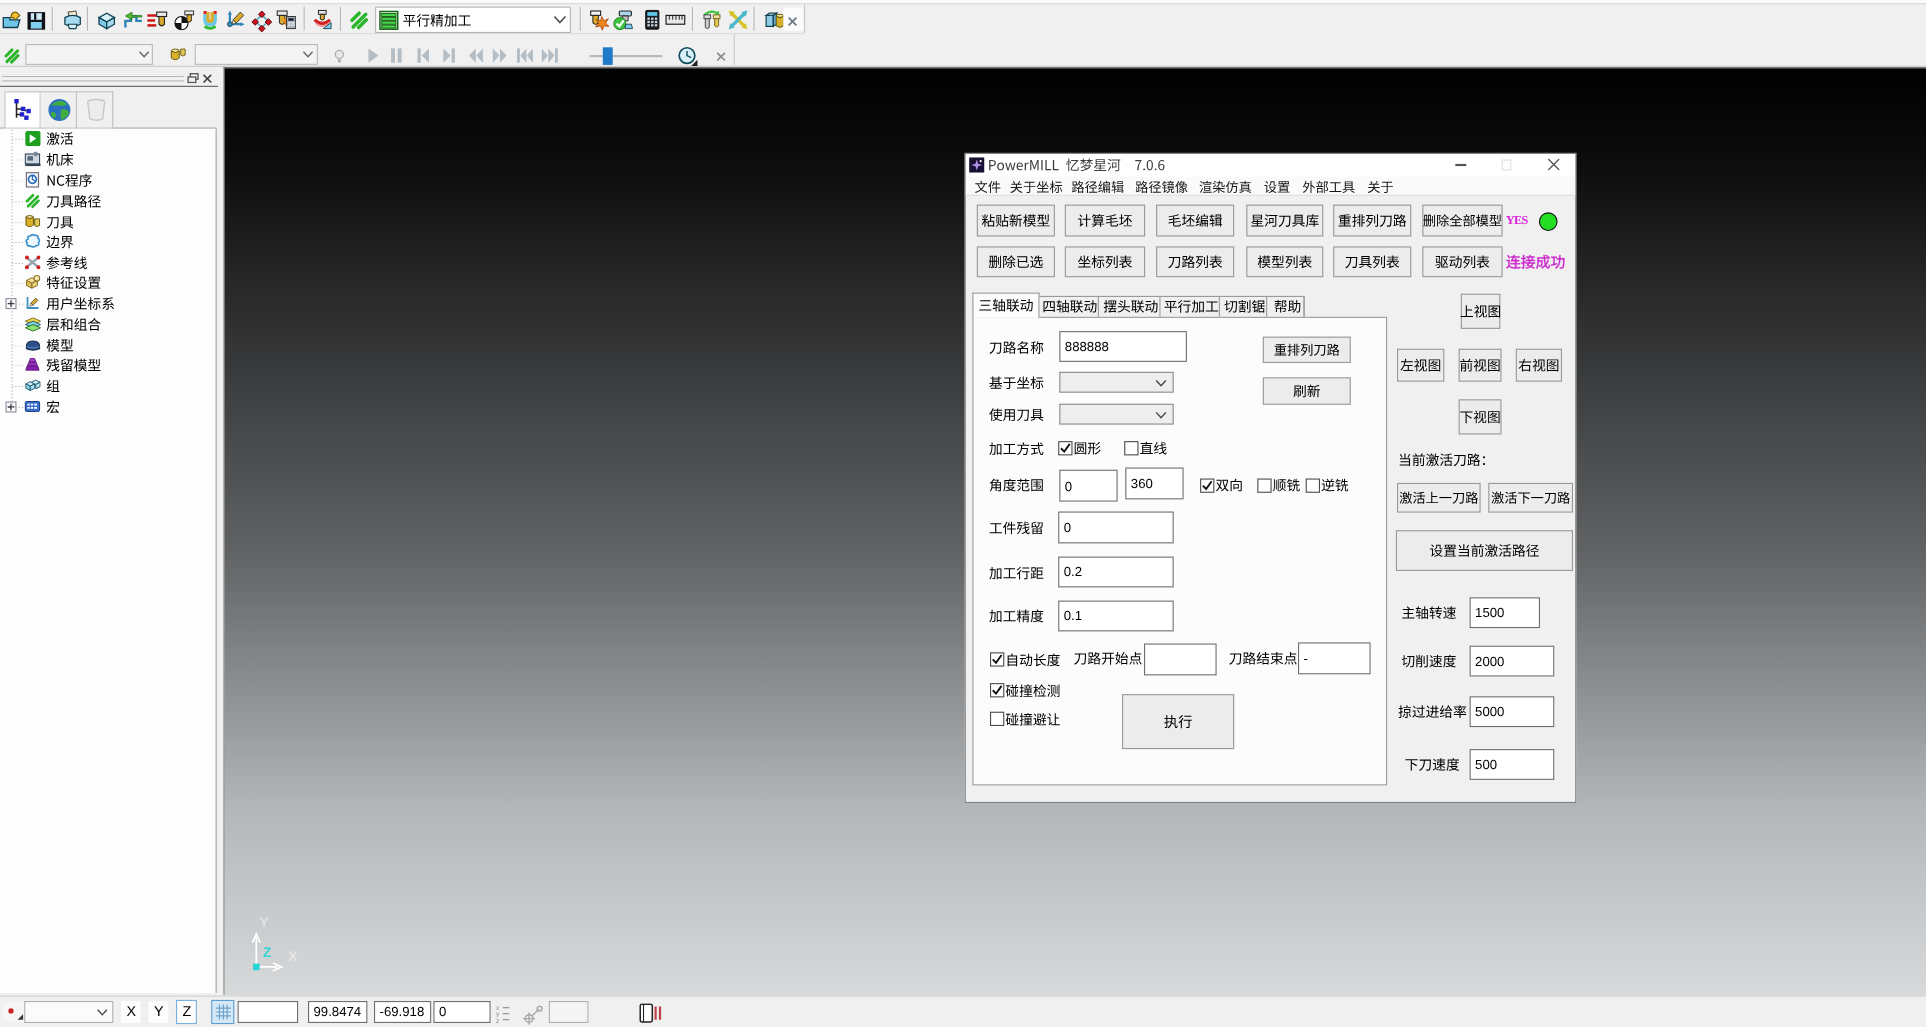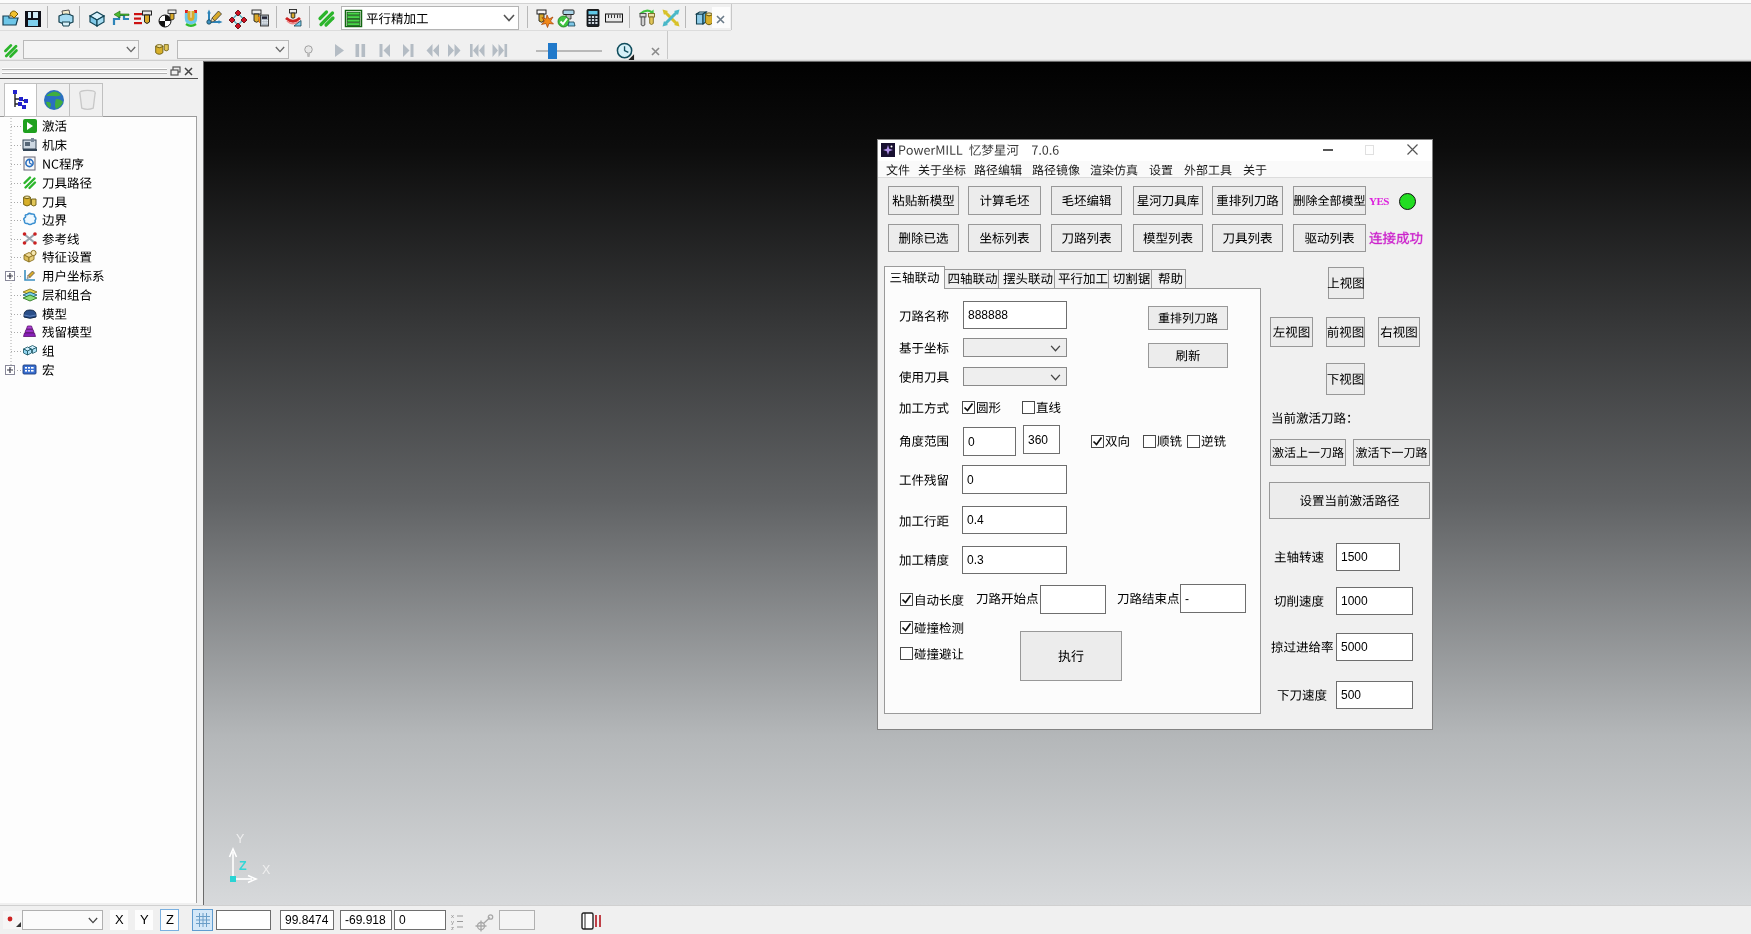--- a/index.html
+++ b/index.html
@@ -466,56 +466,56 @@
 <div class="a" style="left:1369px;top:192.15px;font-size:11px;color:#dd22dd;font-weight:bold;font-family:Liberation Serif,serif;letter-spacing:-0.5px;line-height:18.7px;z-index:51">YES</div>
 <div class="a" style="left:1399px;top:193px;width:17px;height:17px;border-radius:50%;background:#22dd22;border:1.5px solid #111;z-index:22"></div>
 <div class="a" style="left:884px;top:269px;width:302px;height:19px;background:#f0f0f0;border:1px solid #9a9a9a;border-bottom:none;z-index:21"></div>
 <div class="a" style="left:946px;top:269px;width:53px;height:19px;border-right:1px solid #9a9a9a;z-index:22"></div>
 <div class="a" style="left:1001px;top:269px;width:54px;height:19px;border-right:1px solid #9a9a9a;z-index:22"></div>
 <div class="a" style="left:1057px;top:269px;width:52px;height:19px;border-right:1px solid #9a9a9a;z-index:22"></div>
 <div class="a" style="left:1111px;top:269px;width:41px;height:19px;border-right:1px solid #9a9a9a;z-index:22"></div>
 <div class="a" style="left:1155px;top:269px;width:31px;height:19px;border-right:1px solid #9a9a9a;z-index:22"></div>
 <div class="a" style="left:884px;top:288px;width:377px;height:426px;background:#fcfcfc;border:1px solid #9a9a9a;z-index:21"></div>
 <div class="a" style="left:884px;top:266px;width:61px;height:23px;background:#fcfcfc;border:1px solid #9a9a9a;border-bottom:none;z-index:23"></div>
-<div class="fld" style="left:963px;top:301px;width:104px;height:28px;z-index:24">
+<div class="fld" style="left:963px;top:301px;width:116px;height:28px;z-index:24">
     <span style="position:relative;top:0">888888</span>
   </div>
 <div class="dd" style="left:963px;top:338px;width:104px;height:19px;z-index:24"></div>
 <svg class="ic" style="left:1050px;top:344.5px;z-index:25" width="11" height="7" viewBox="0 0 12 8">
     <path d="M1 1 L6 6.5 L11 1" stroke="#444" stroke-width="1.5" fill="none"></path>
   </svg>
 <div class="dd" style="left:963px;top:367px;width:104px;height:19px;z-index:24"></div>
 <svg class="ic" style="left:1050px;top:373.5px;z-index:25" width="11" height="7" viewBox="0 0 12 8">
     <path d="M1 1 L6 6.5 L11 1" stroke="#444" stroke-width="1.5" fill="none"></path>
   </svg>
 <div class="cb" style="left:962px;top:401px;z-index:24"></div>
 <svg class="ic" style="left:963px;top:402px;z-index:25" width="11" height="11" viewBox="0 0 11 11">
     <path d="M1.5 5.5 L4.5 8.5 L9.5 1.5" stroke="#111" stroke-width="1.7" fill="none"></path>
   </svg>
 <div class="cb" style="left:1022px;top:401px;z-index:24"></div>
 <div class="fld" style="left:963px;top:427px;width:53px;height:29px;z-index:24">
     <span style="position:relative;top:0">0</span>
   </div>
-<div class="fld" style="left:1023px;top:425px;width:37px;height:29px;z-index:24">
+<div class="fld" style="left:1023px;top:425px;width:53px;height:29px;z-index:24">
     <span style="position:relative;top:0">360</span>
   </div>
 <div class="cb" style="left:1091px;top:435px;z-index:24"></div>
 <svg class="ic" style="left:1092px;top:436px;z-index:25" width="11" height="11" viewBox="0 0 11 11">
     <path d="M1.5 5.5 L4.5 8.5 L9.5 1.5" stroke="#111" stroke-width="1.7" fill="none"></path>
   </svg>
 <div class="cb" style="left:1143px;top:435px;z-index:24"></div>
 <div class="cb" style="left:1187px;top:435px;z-index:24"></div>
 <div class="fld" style="left:962px;top:465px;width:105px;height:29px;z-index:24">
     <span style="position:relative;top:0">0</span>
   </div>
 <div class="fld" style="left:962px;top:506px;width:105px;height:28px;z-index:24">
-    <span style="position:relative;top:0">0.4</span>
+    <span style="position:relative;top:0">0.2</span>
   </div>
 <div class="fld" style="left:962px;top:546px;width:105px;height:28px;z-index:24">
-    <span style="position:relative;top:0">0.3</span>
+    <span style="position:relative;top:0">0.1</span>
   </div>
 <div class="cb" style="left:900px;top:593px;z-index:24"></div>
 <svg class="ic" style="left:901px;top:594px;z-index:25" width="11" height="11" viewBox="0 0 11 11">
     <path d="M1.5 5.5 L4.5 8.5 L9.5 1.5" stroke="#111" stroke-width="1.7" fill="none"></path>
   </svg>
 <div class="fld" style="left:1040px;top:585px;width:66px;height:29px;z-index:24"></div>
 <div class="fld" style="left:1180px;top:584px;width:66px;height:29px;z-index:24">
     <span style="position:relative;top:0">-</span>
   </div>
 <div class="cb" style="left:900px;top:621px;z-index:24"></div>
@@ -531,21 +531,21 @@
 <div class="btn" style="left:1326px;top:317px;width:39px;height:30px;z-index:22"></div>
 <div class="btn" style="left:1378px;top:317px;width:42px;height:30px;z-index:22"></div>
 <div class="btn" style="left:1326px;top:363px;width:39px;height:32px;z-index:22"></div>
 <div class="btn" style="left:1270px;top:439px;width:76px;height:27px;z-index:22"></div>
 <div class="btn" style="left:1353px;top:439px;width:77px;height:27px;z-index:22"></div>
 <div class="btn" style="left:1269px;top:482px;width:161px;height:37px;z-index:22"></div>
 <div class="fld" style="left:1336px;top:543px;width:64px;height:28px;z-index:24">
     <span style="position:relative;top:0">1500</span>
   </div>
 <div class="fld" style="left:1336px;top:587px;width:77px;height:28px;z-index:24">
-    <span style="position:relative;top:0">1000</span>
+    <span style="position:relative;top:0">2000</span>
   </div>
 <div class="fld" style="left:1336px;top:633px;width:77px;height:28px;z-index:24">
     <span style="position:relative;top:0">5000</span>
   </div>
 <div class="fld" style="left:1336px;top:681px;width:77px;height:28px;z-index:24">
     <span style="position:relative;top:0">500</span>
   </div>
 <div class="a" style="left:0;top:905px;width:1751px;height:29px;background:#f0f0f0;border-top:1px solid #d0d0d0"></div>
 <div class="a" style="left:3px;top:911px;width:19px;height:18px;background:#f6f6f6"></div>
 <svg class="ic" style="left:3px;top:911px" width="19" height="18" viewBox="0 0 19 18">

